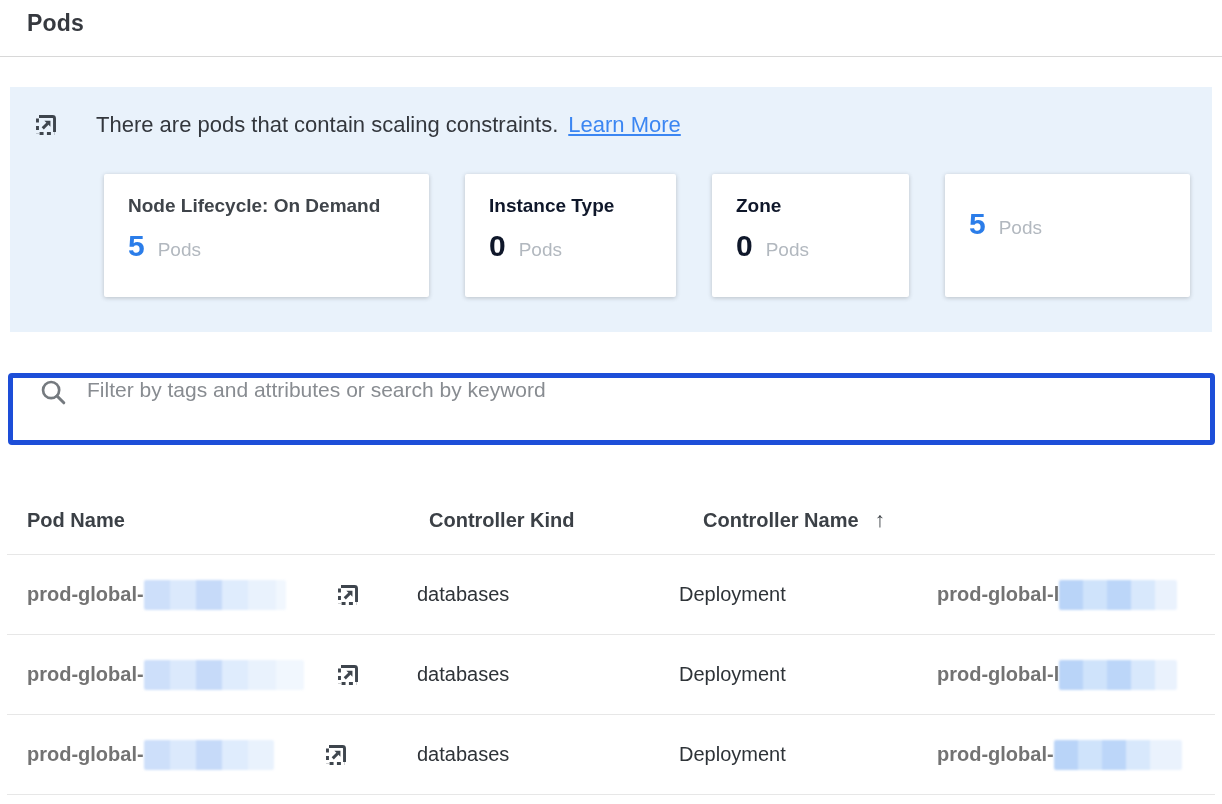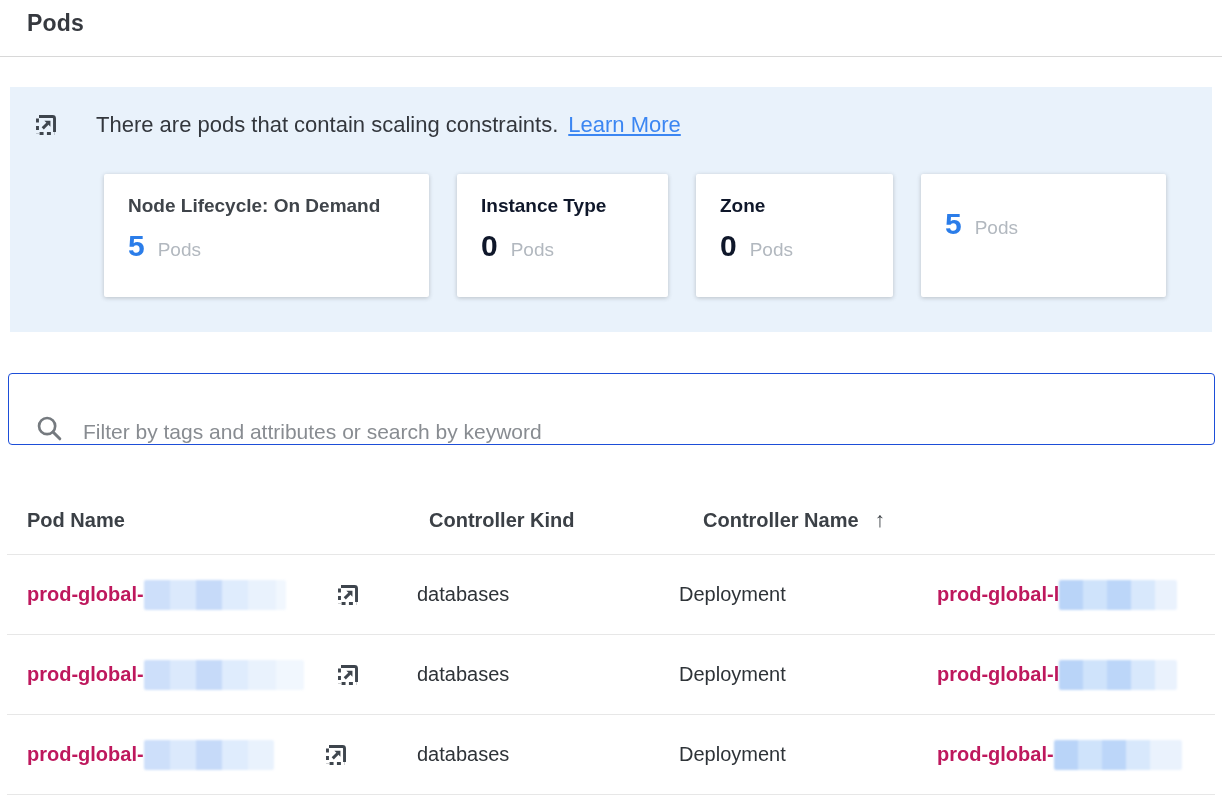--- a/index.html
+++ b/index.html
@@ -11,49 +11,49 @@
   .page-title { font-size:23px; font-weight:700; color:#36393f; padding:10px 0 0 27px; letter-spacing:.2px; }
   .title-divider { border:none; border-top:1px solid #d8d8d8; margin-top:19px; }
 
   
   .banner { margin:30px 10px 0 10px; background:#e9f2fb; padding:24px 0 35px 22px; }
   .banner-head { display:flex; align-items:center; }
   .banner-icon { width:28px; height:28px; flex:0 0 28px; }
   .banner-msg { margin-left:36px; font-size:22px; color:#33373d; }
   .banner-link { color:#3b86f2; text-decoration:underline; margin-left:10px; cursor:pointer; }
 
-  .cards { display:flex; margin:35px 0 0 72px; gap:28px; }
+  .cards { display:flex; margin:35px 0 0 72px; gap:36px; }
   .card { background:#fff; height:123px; padding:21px 24px; border-radius:2px;
           box-shadow:0 1px 4px rgba(60,64,67,.28); }
   .card-1 { width:325px; } .card-2 { width:211px; } .card-3 { width:197px; } .card-4 { width:245px; }
   .card-title { font-size:19px; font-weight:600; color:#3f444a; white-space:nowrap; }
   .card-count { margin-top:12px; display:flex; align-items:baseline; gap:13px; }
   .card-num { font-size:30px; font-weight:700; color:#2b7de9; }
   .card-unit { font-size:19px; color:#b2b8bf; }
   .card.muted .card-title, .card.muted .card-num { color:#0f172a; }
 
   
-  .search-bar { margin:41px 7px 0 8px; height:72px; border:1px solid #1d4ed8; border-radius:4px;
-      display:flex; align-items:flex-end; padding:0 20px 0 26px; background:#fff; }
+  .search-bar { margin:41px 7px 0 8px; height:72px; border:5px solid #1d4ed8; border-radius:4px;
+      display:flex; align-items:flex-start; padding:0 20px 0 26px; background:#fff; }
   .search-bar svg { flex:0 0 30px; }
   .search-input { border:none; outline:none; flex:1; margin-left:18px; font-size:21px;
       color:#44484d; font-family:"Liberation Sans", sans-serif; background:transparent; }
   .search-input::placeholder { color:#888c91; opacity:1; }
 
   
   .table { margin:0 7px; }
   .t-row { display:grid; grid-template-columns:410px 262px 258px 1fr; align-items:center;
            border-bottom:1px solid #e7e7e7; }
   .t-head { height:110px; align-items:end; padding-bottom:22px;gap:12px; }
   .t-head .th { font-size:20px; font-weight:600; color:#3b4046; }
   .th-sort { font-weight:400; margin-left:16px; font-size:21px; color:#3d4247; cursor:pointer; }
   .t-body-row { height:80px; font-size:20px; color:#2e3338; }
   .cell-pod { padding-left:20px; display:flex; align-items:center; }
   .th:first-child { padding-left:20px; }
-  .pod-link, .ctrl-link { color:#be185d; font-weight:600; cursor:pointer; white-space:nowrap; }
+  .pod-link, .ctrl-link { color:#737373; font-weight:600; cursor:pointer; white-space:nowrap; }
   .cell-ctrl { display:flex; align-items:center; }
 
   .redacted { display:inline-block; height:30px; border-radius:2px; filter:blur(1px);
       background:linear-gradient(90deg,#cddffa 0 26px,#dbe9fc 26px 52px,#c6daf9 52px 78px,
                  #dfecfd 78px 104px,#e9f2fd 104px 132px,#f1f7fe 132px 100%); }
   .redacted-ctrl { background:linear-gradient(90deg,#b9d4f8 0 24px,#cfe3fb 24px 48px,
                  #bcd6f9 48px 72px,#d8e8fc 72px 96px,#eaf2fd 96px 100%); }
   .r0 .red-pod { width:142px; } .r1 .red-pod { width:160px; } .r2 .red-pod { width:130px; }
   .r0 .red-ctrl { width:118px; } .r1 .red-ctrl { width:118px; } .r2 .red-ctrl { width:128px; }
 

